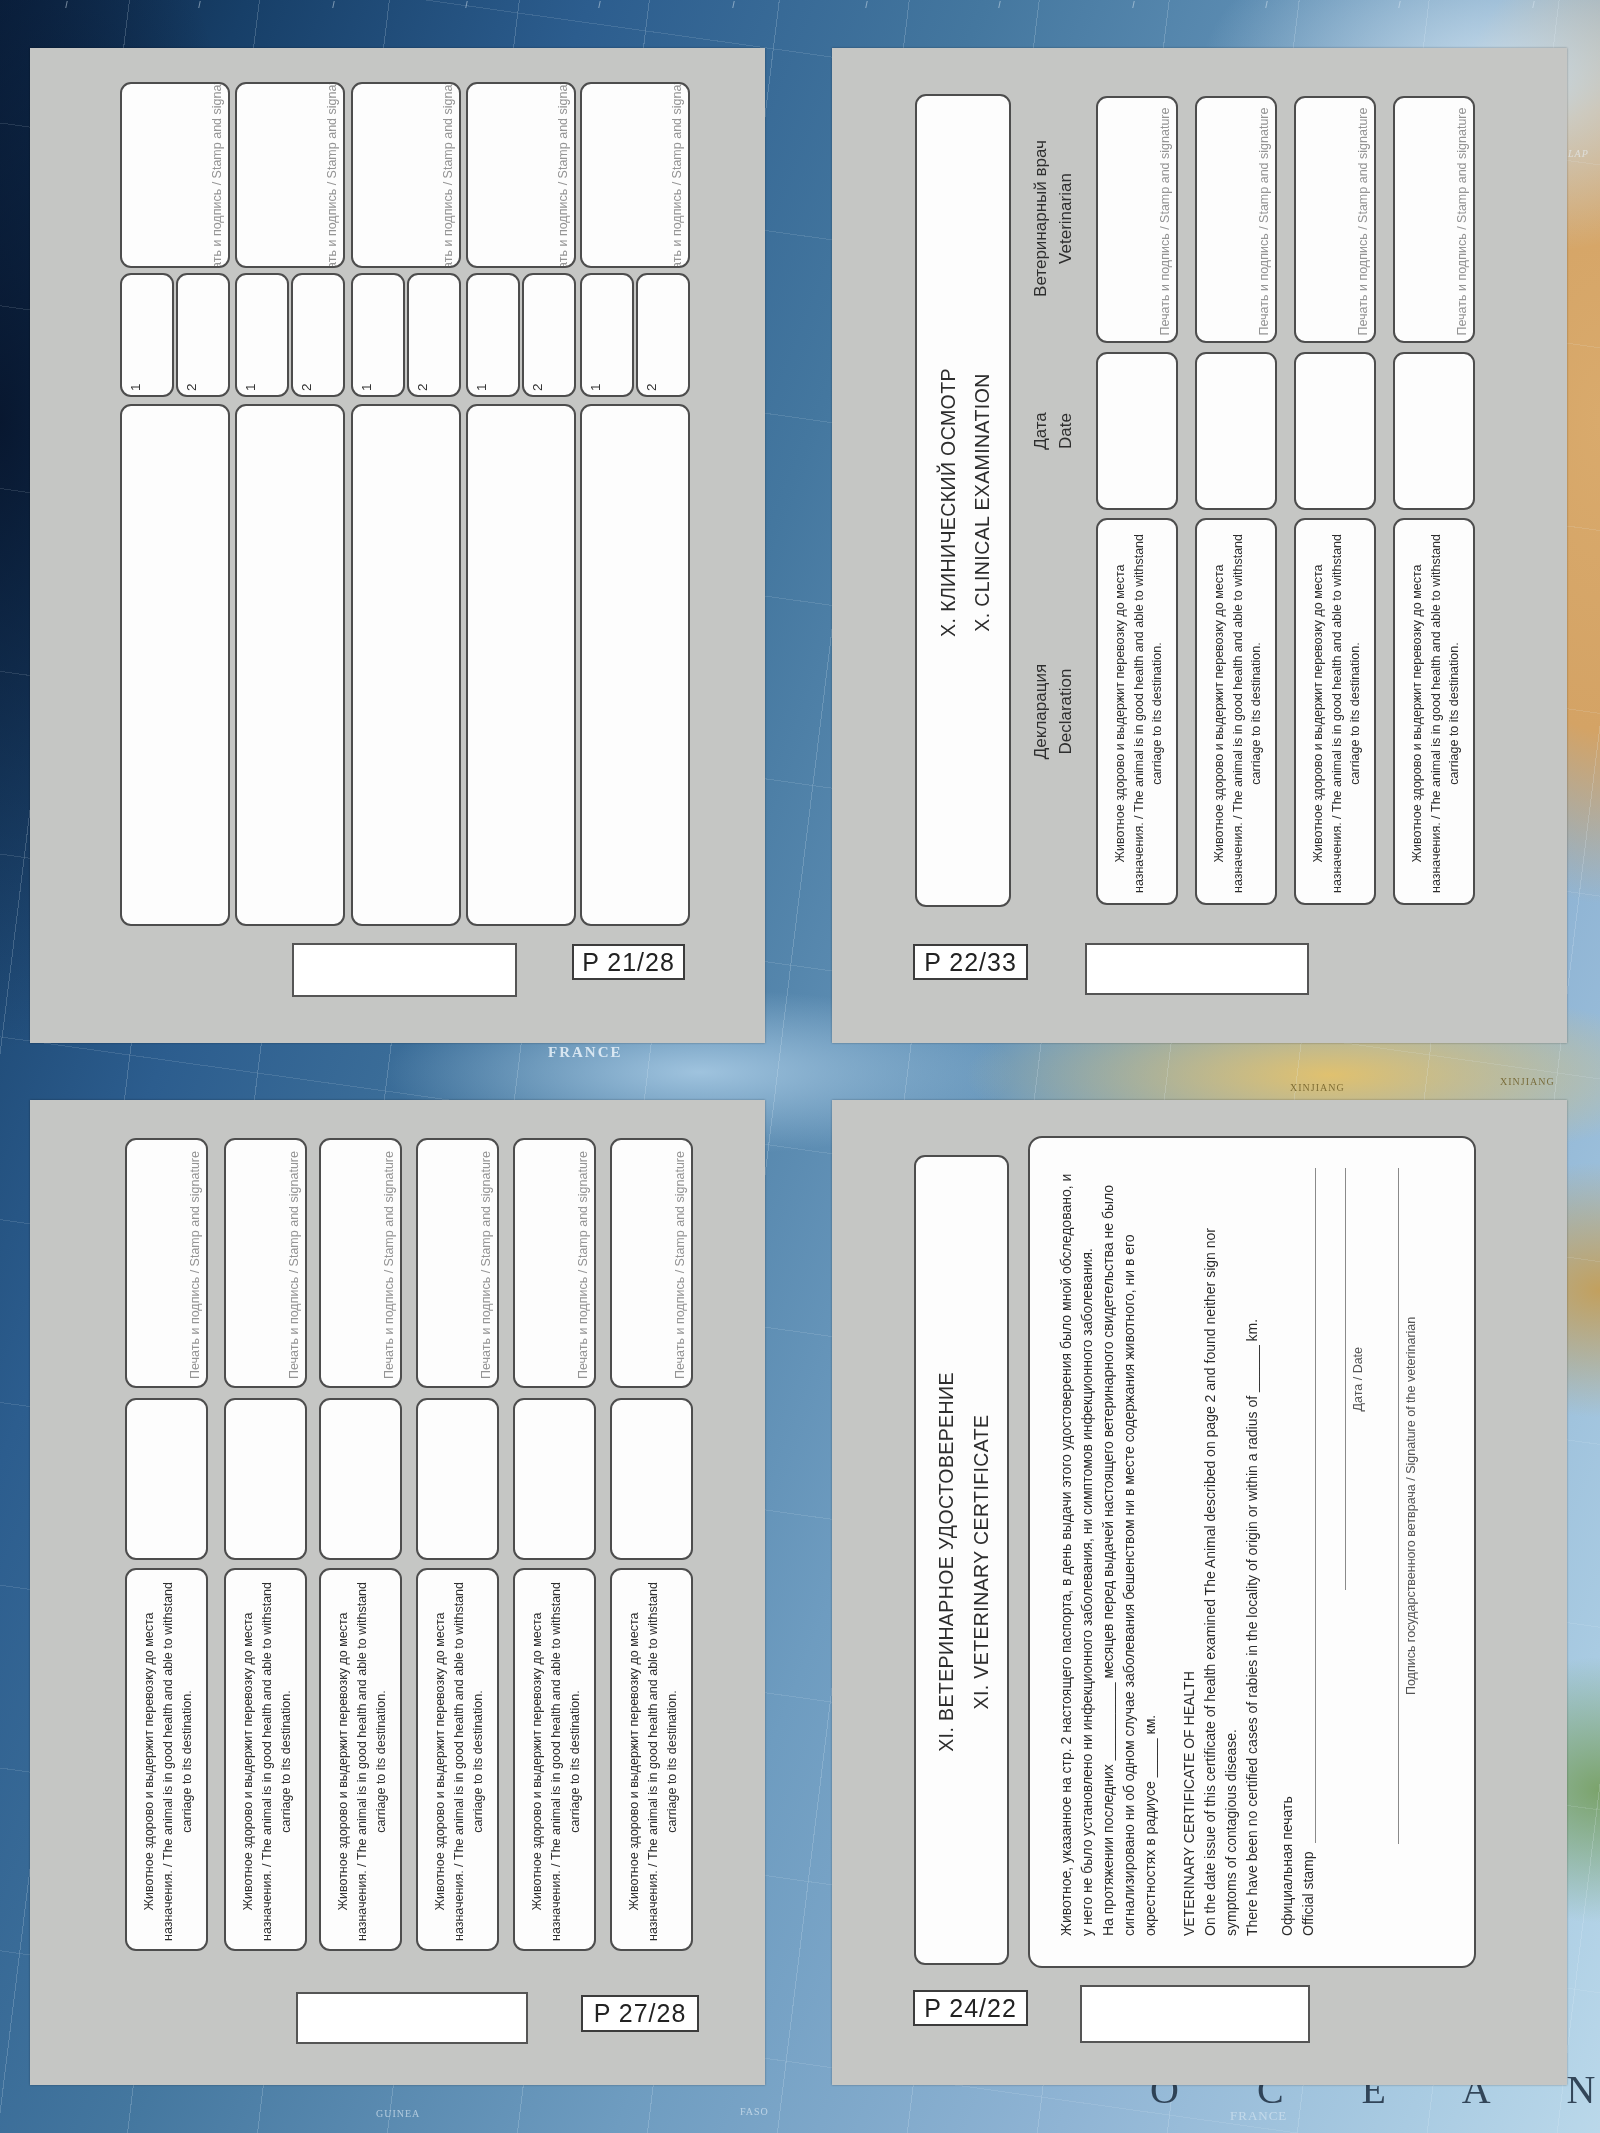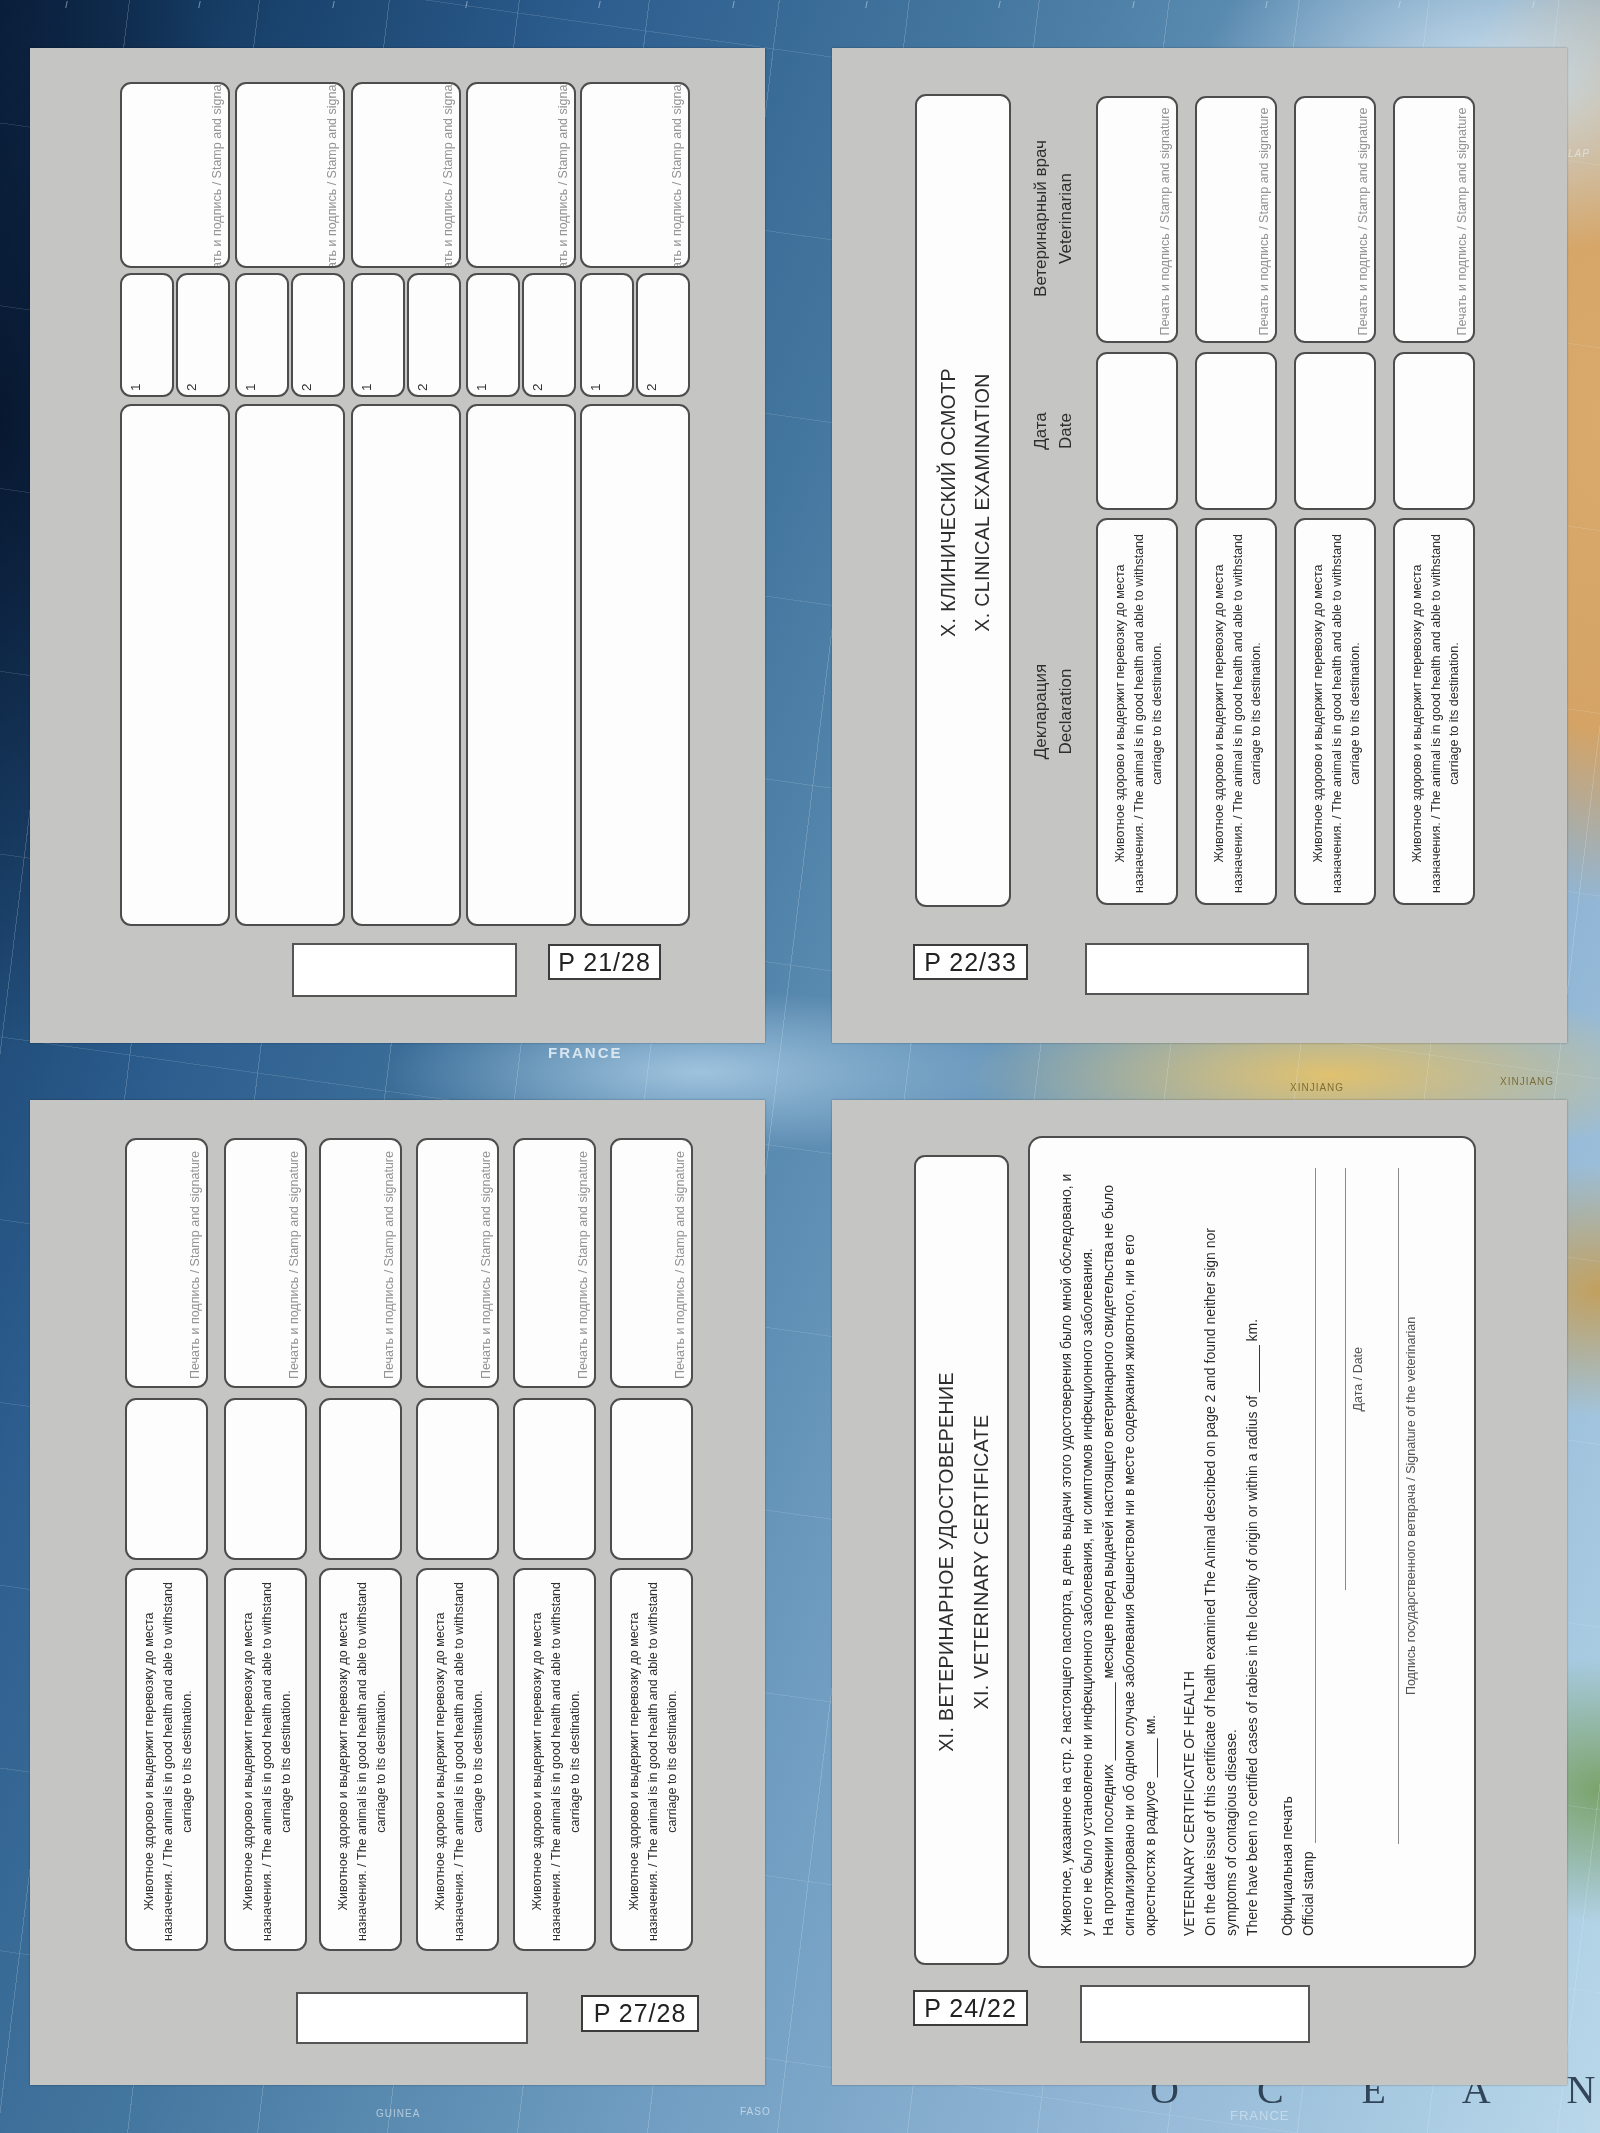--- a/index.html
+++ b/index.html
@@ -20,21 +20,21 @@
       radial-gradient(ellipse 420px 110px at 700px 1072px, #9fc3de 0%, rgba(159,195,222,0) 75%),
       radial-gradient(ellipse 380px 900px at 0px 420px,    rgba(6,18,40,0.85) 0%, rgba(6,18,40,0) 70%),
       linear-gradient(112deg,#0b2342 0%,#173f68 10%,#2c5d8e 24%,#44779f 40%,#6e9cc0 60%,#8fb4d4 78%,#a9cbe2 92%,#bad8ea 100%);
   }
   .map-bg:before{ 
     content:"";position:absolute;inset:0;opacity:.35;
     background:
       repeating-linear-gradient(97deg,  rgba(230,242,250,0)   0 128px, rgba(230,242,250,.55) 128px 129px),
       repeating-linear-gradient(8deg,   rgba(230,242,250,0)   0 180px, rgba(230,242,250,.35) 180px 181px);
   }
-  .map-label{position:absolute;color:#e9f2f9;font-weight:bold;letter-spacing:2px;opacity:.85;}
+  .map-label{position:absolute;color:#e9f2f9;font-weight:bold;letter-spacing:2px;opacity:.85;font-family:Liberation Serif, serif;}
   .map-label.small{font-size:10px;font-weight:normal;letter-spacing:1px;opacity:.6;}
   .map-label.dark{color:#6b5a22;opacity:.8;}
   .ocean-text{
     position:absolute;left:1150px;top:2066px;font-size:40px;color:rgba(28,45,64,.85);
     letter-spacing:34px;font-family:"Liberation Serif","DejaVu Serif",serif;white-space:nowrap;
   }
   .tick-row{position:absolute;top:1px;left:0;width:1600px;display:flex;justify-content:space-around;opacity:.5;}
   .tick-row i{display:block;width:1px;height:7px;background:#dce9f3;transform:skewX(-12deg);}
   
   .panel{position:absolute;background:#c5c6c4;box-shadow:0 0 2px rgba(0,0,0,.35);}
@@ -230,21 +230,21 @@
         </div>
       </div>
     <div class="box half h2">
         <div class="rot">
           <span class="digit">2</span>
         </div>
       </div>
     <div class="box big"></div>
   </div>
   <div class="rect" style="left:262px;top:895px;width:225px;height:54px;"></div>
-  <div class="badge" style="left:518px;top:896px;width:113px;height:36px;">P 21/28</div>
+  <div class="badge" style="left:542px;top:896px;width:113px;height:36px;">P 21/28</div>
 </div>
 
 <div class="panel p2" id="panel-22">
   <div class="box title">
     <div class="rot">
       <div class="title-text">Х. КЛИНИЧЕСКИЙ ОСМОТР</div>
       <div class="title-text">X. CLINICAL EXAMINATION</div>
     </div>
   </div>
   <div class="hdr hdr-vet">

